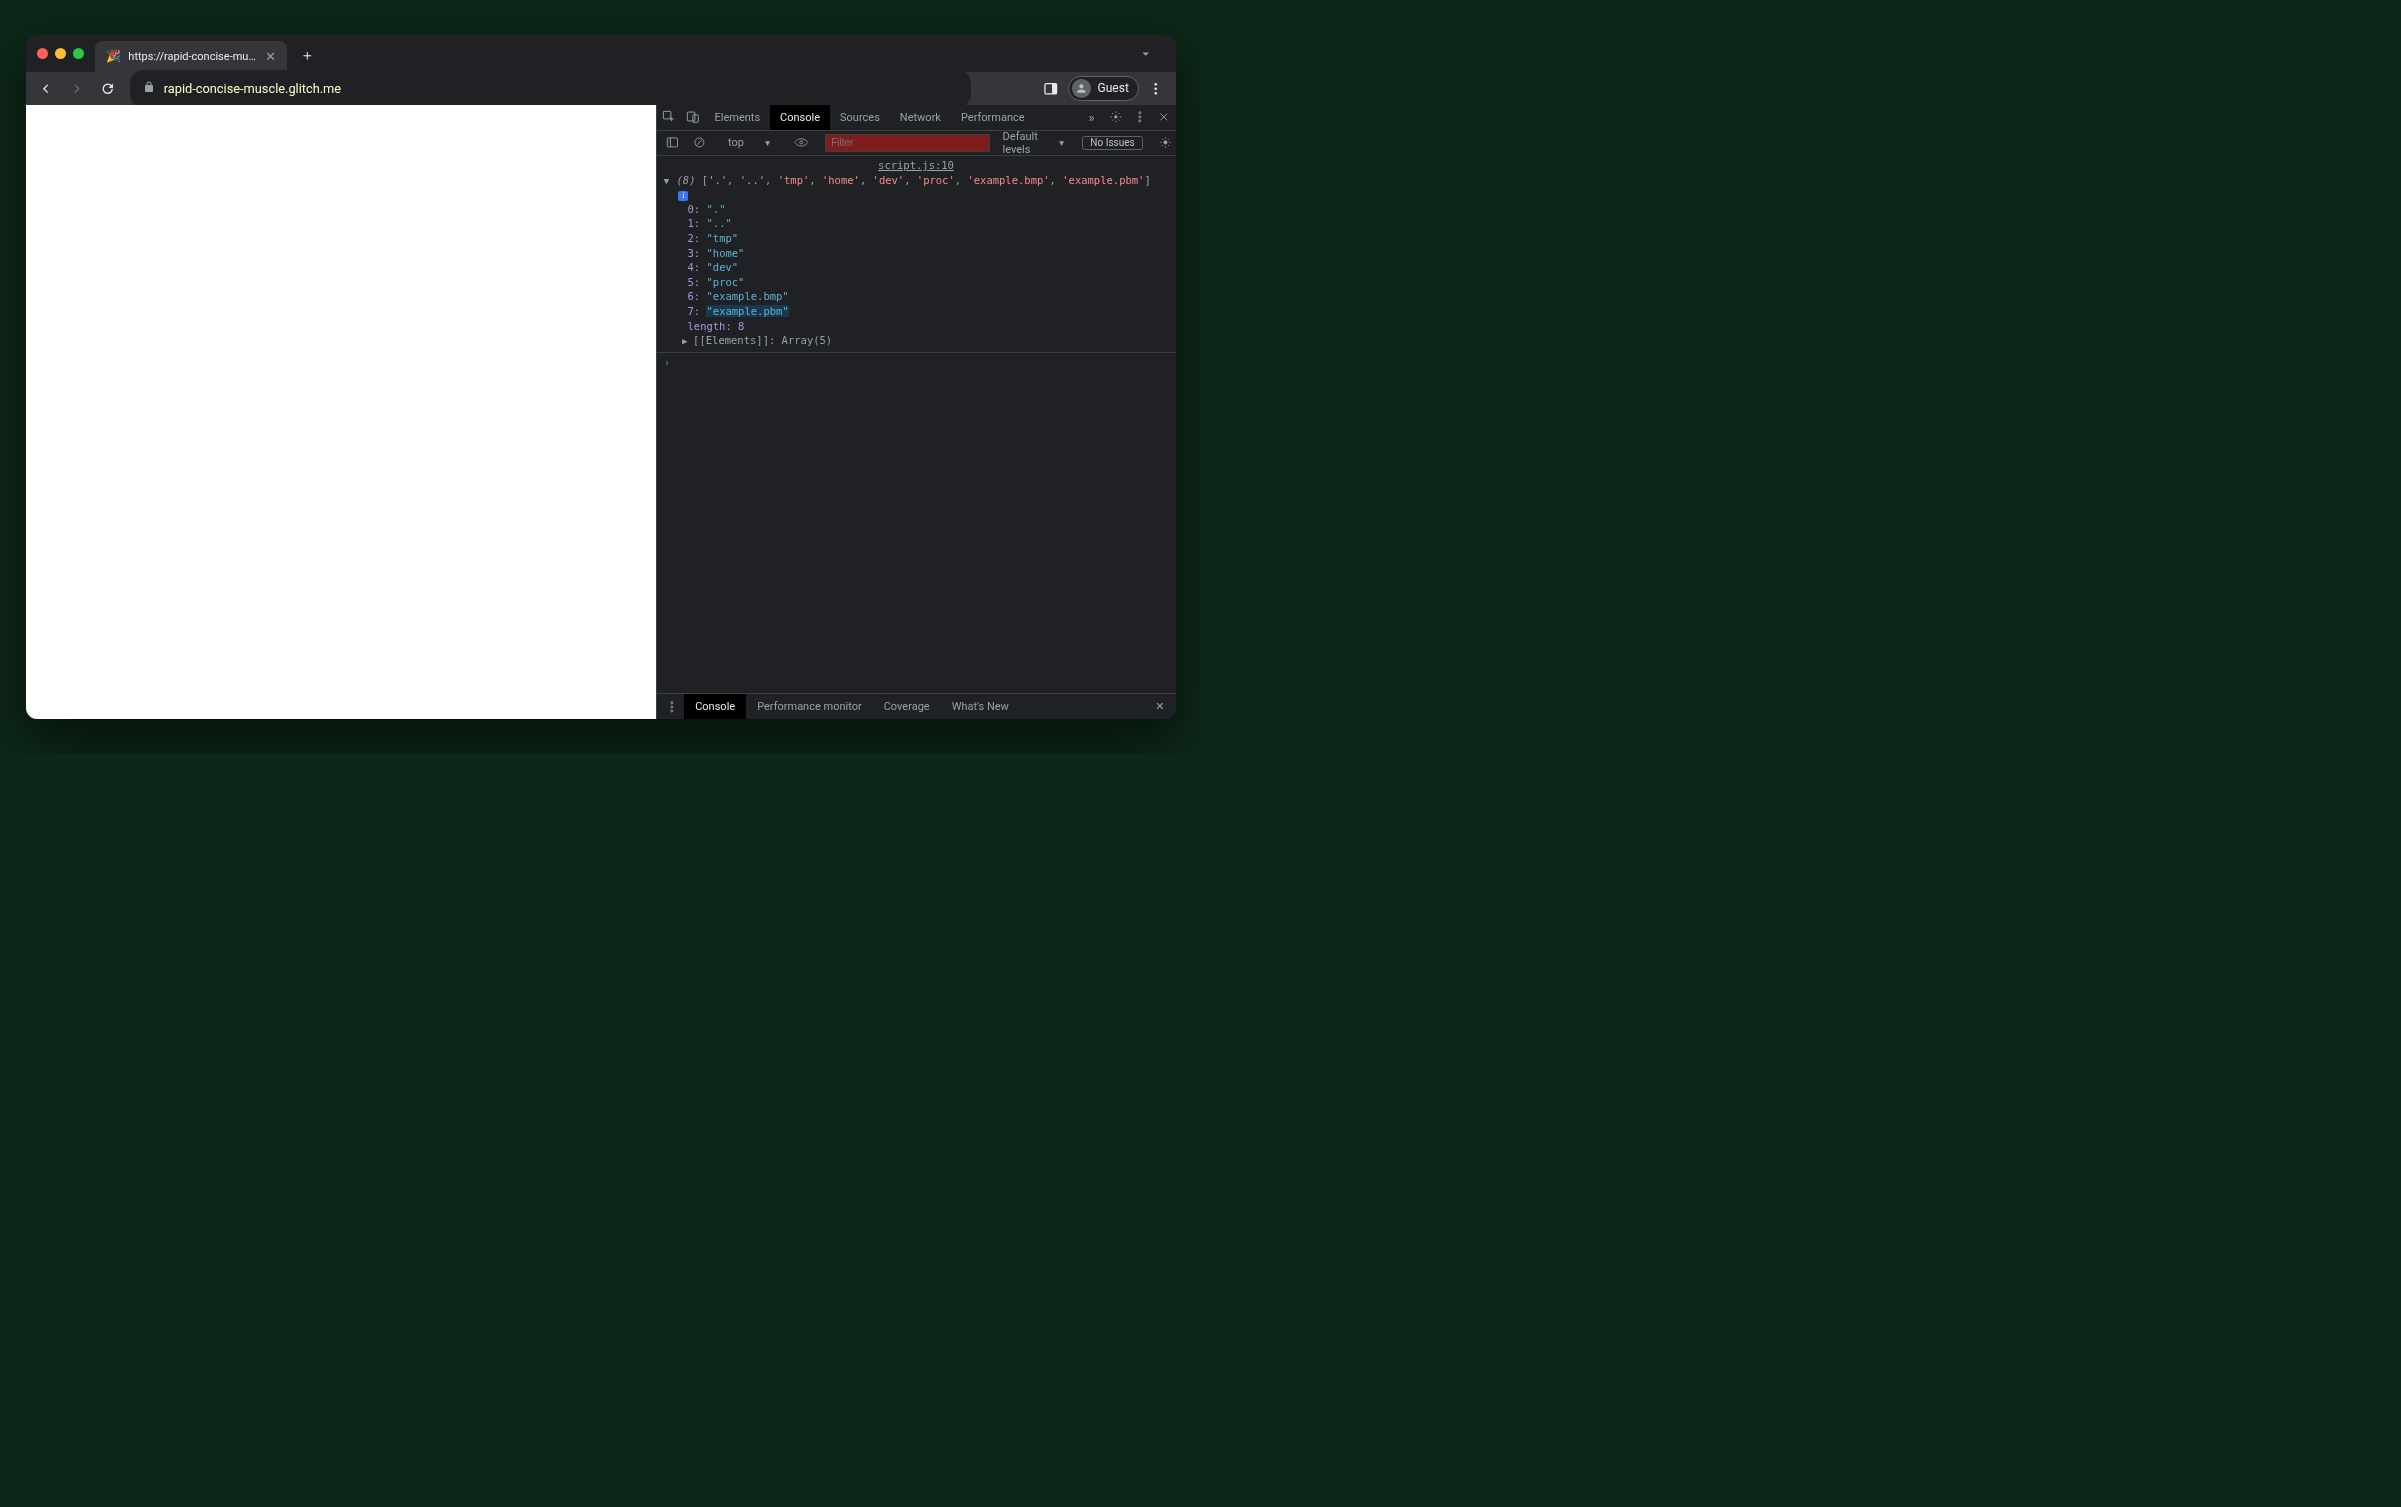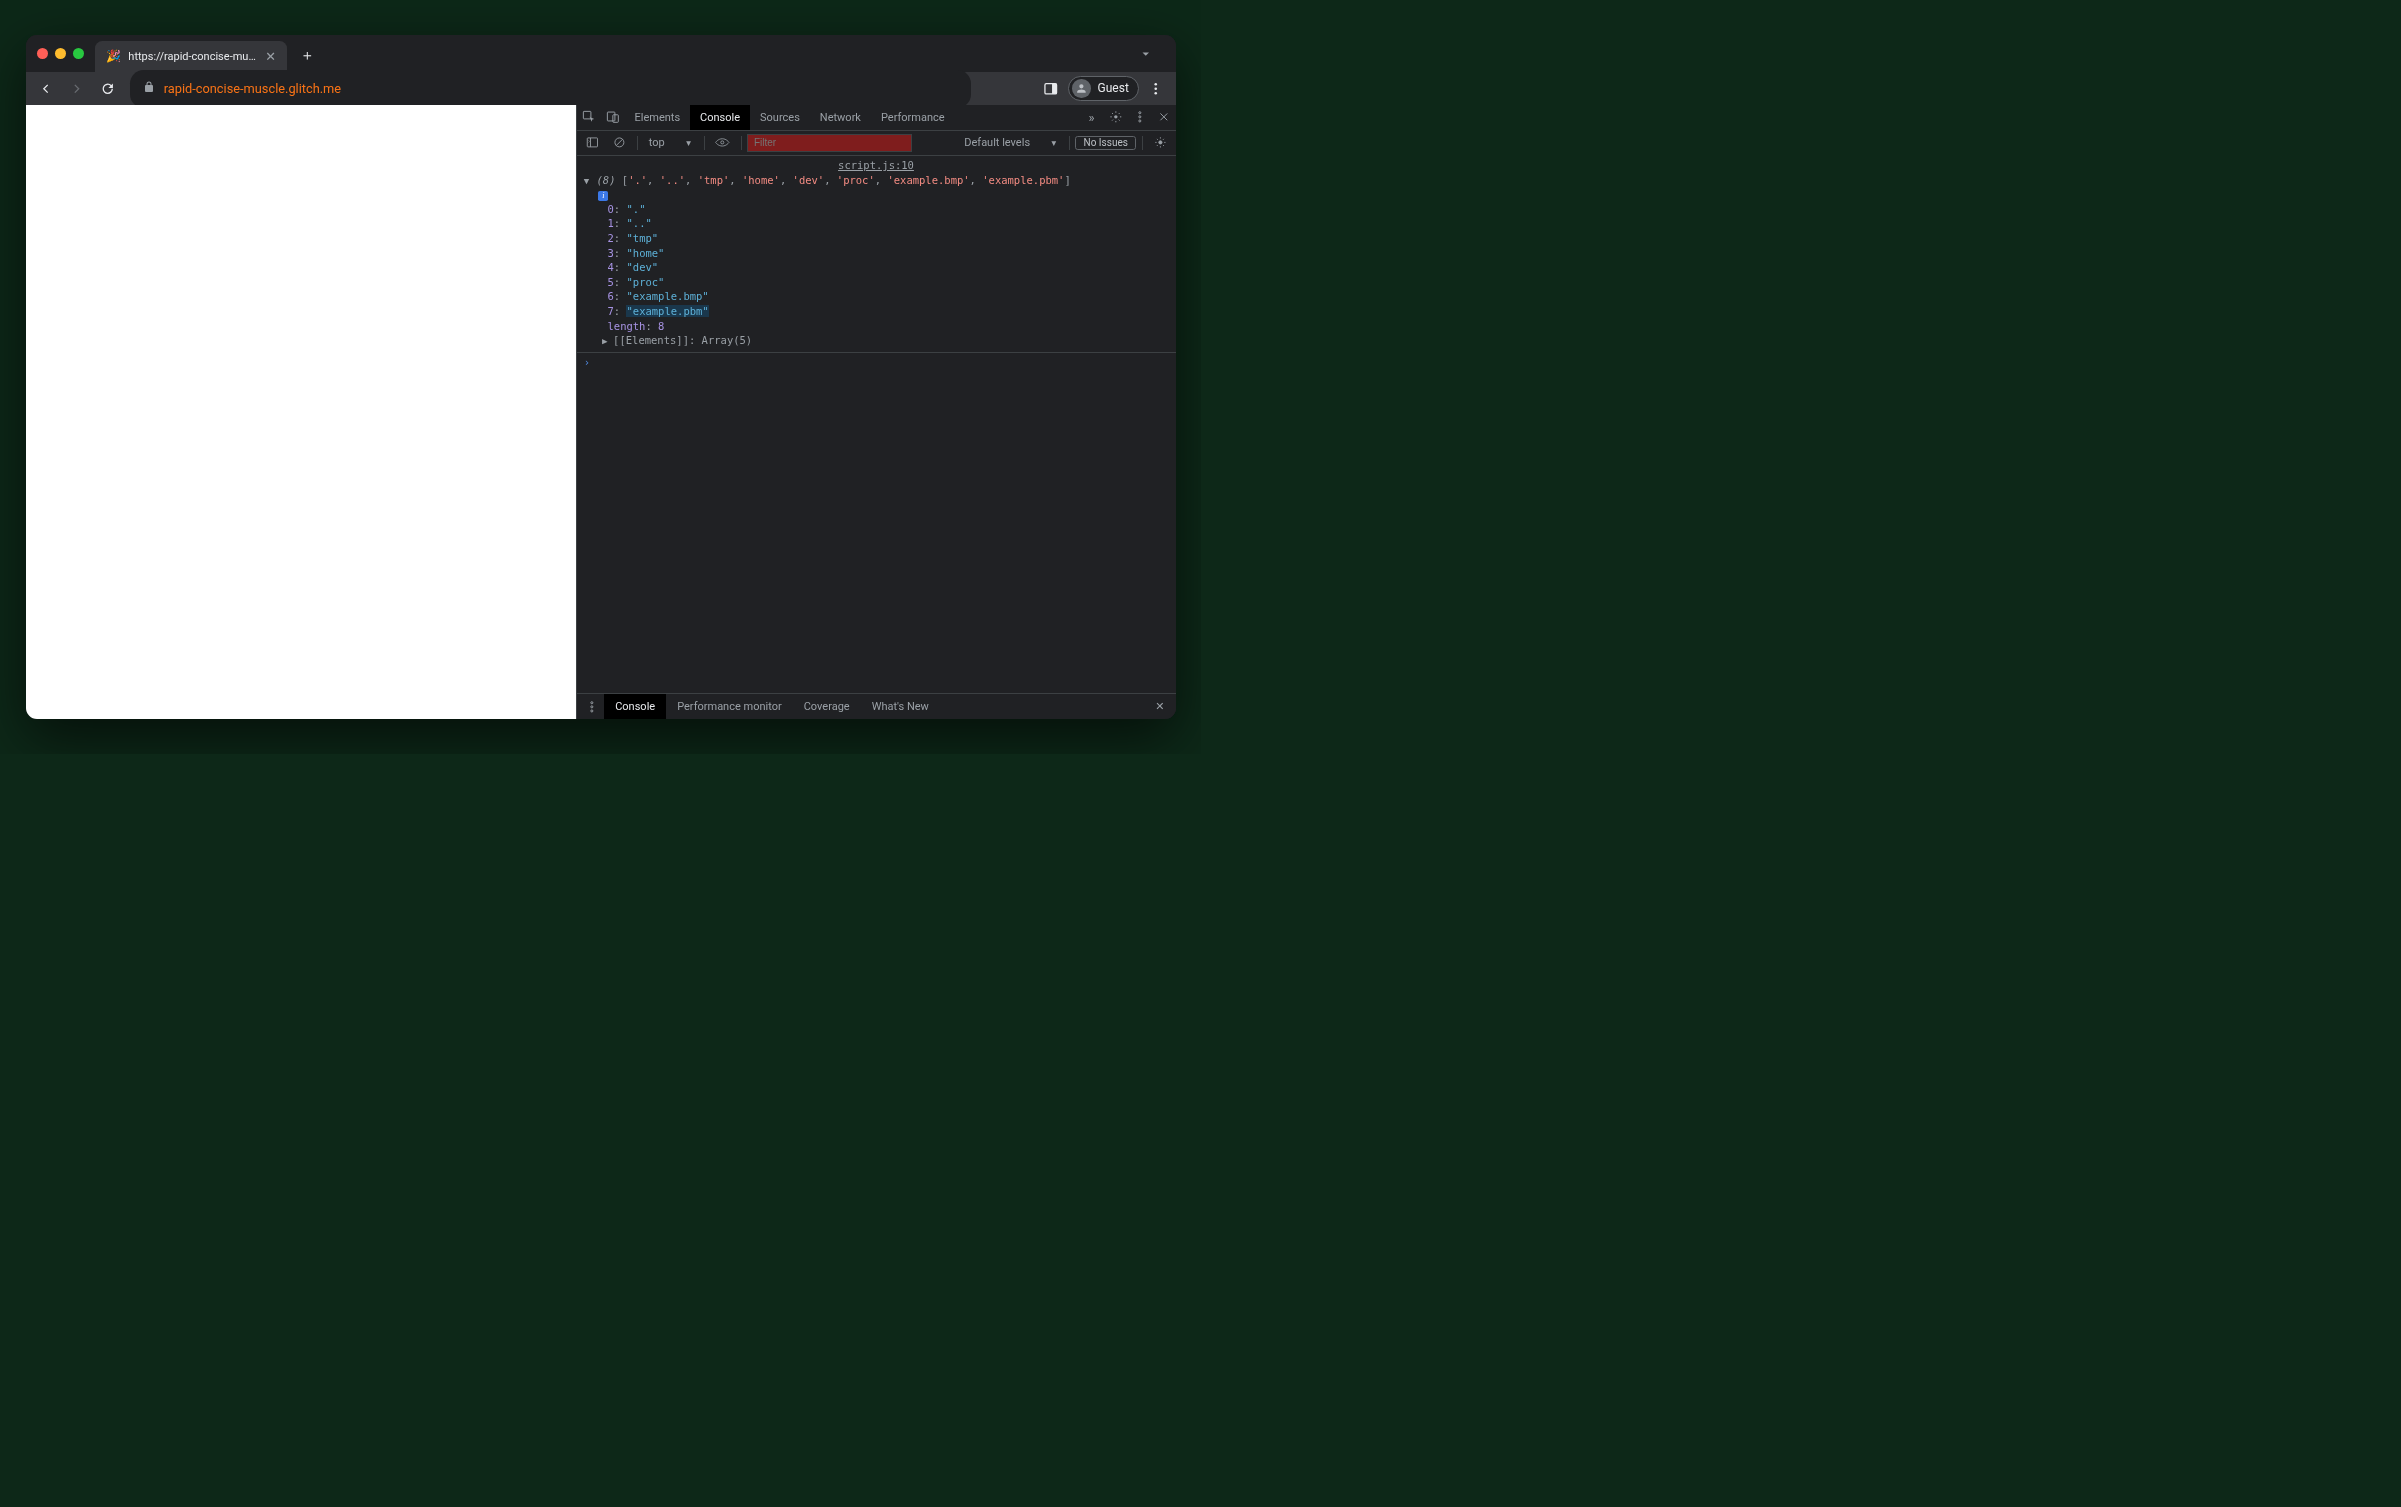--- a/index.html
+++ b/index.html
@@ -46,33 +46,33 @@
   .newtab{width:25.6px;height:25.6px;display:flex;align-items:center;justify-content:center;color:#e8eaed;margin-left:7.3px;border-radius:50%;cursor:pointer;margin-top:3.7px}
   .titlebar .spacer{flex:1}
   .caretwin{color:#9aa0a6;margin-right:5.5px}
   .addrbar{
     height:33px;background:#35363a;display:flex;align-items:center;padding:0 7.3px;gap:5.5px;
   }
   .iconbtn{width:25.6px;height:25.6px;border-radius:50%;display:flex;align-items:center;justify-content:center;color:#9aa0a6;cursor:pointer}
   .iconbtn svg{width:15.5px;height:15.5px;fill:currentColor}
   .iconbtn.disabled{opacity:.5}
   .omni{
-    flex:1;height:38px;background:#202124;border-radius:13.7px;display:flex;align-items:center;padding:0 12.8px;gap:9.1px;color:#f97316;font-size:12.8px;margin:0 3.7px;max-width:841px
+    flex:1;height:38px;background:#202124;border-radius:13.7px;display:flex;align-items:center;padding:0 12.8px;gap:9.1px;color:#fef9c3;font-size:12.8px;margin:0 3.7px;max-width:841px
   }
   .lock{color:#9aa0a6}
   .rightctrls{display:flex;align-items:center;gap:3.7px;margin-left:auto}
   .pill{display:flex;align-items:center;gap:7px;background:#202124;border:0.9px solid #5f6368;border-radius:14.6px;padding:2.7px 9.1px 2.7px 3.7px;color:#e8eaed;font-size:12px}
   .avatar{width:18.3px;height:18.3px;border-radius:50%;background:#5f6368;display:flex;align-items:center;justify-content:center}
   .avatar svg{width:12.8px;height:12.8px;fill:#bdc1c6}
   .kebab{color:#e8eaed}
 
   .content{flex:1;display:flex;min-height:0}
   .page{flex:1;background:#fff}
 
-  .devtools{width:600px;background:#202124;display:flex;flex-direction:column;color:#9aa0a6;font-size:11px;border-left:0.9px solid #3c4043}
+  .devtools{width:520px;background:#202124;display:flex;flex-direction:column;color:#9aa0a6;font-size:11px;border-left:0.9px solid #3c4043}
   .dt-tabs{height:25.6px;display:flex;align-items:stretch;border-bottom:0.9px solid #3c4043}
   .dt-ic{width:24px;display:flex;align-items:center;justify-content:center;color:#9aa0a6;cursor:pointer}
   .dt-ic svg{width:13.7px;height:13.7px;fill:none;stroke:currentColor;stroke-width:1.4}
   .dt-tab{padding:0 10px;display:flex;align-items:center;cursor:pointer;color:#9aa0a6}
   .dt-tab.active{color:#e8eaed;background:#000}
   .dt-right{margin-left:auto;display:flex;align-items:center}
   .dt-right .dt-ic{width:24px}
 
   .dt-toolbar{height:25.6px;display:flex;align-items:center;border-bottom:0.9px solid #3c4043;padding:0 3.7px;gap:3.7px}
   .dt-btn{padding:0 5.5px;height:20px;display:flex;align-items:center;gap:17px;color:#9aa0a6;cursor:pointer}

